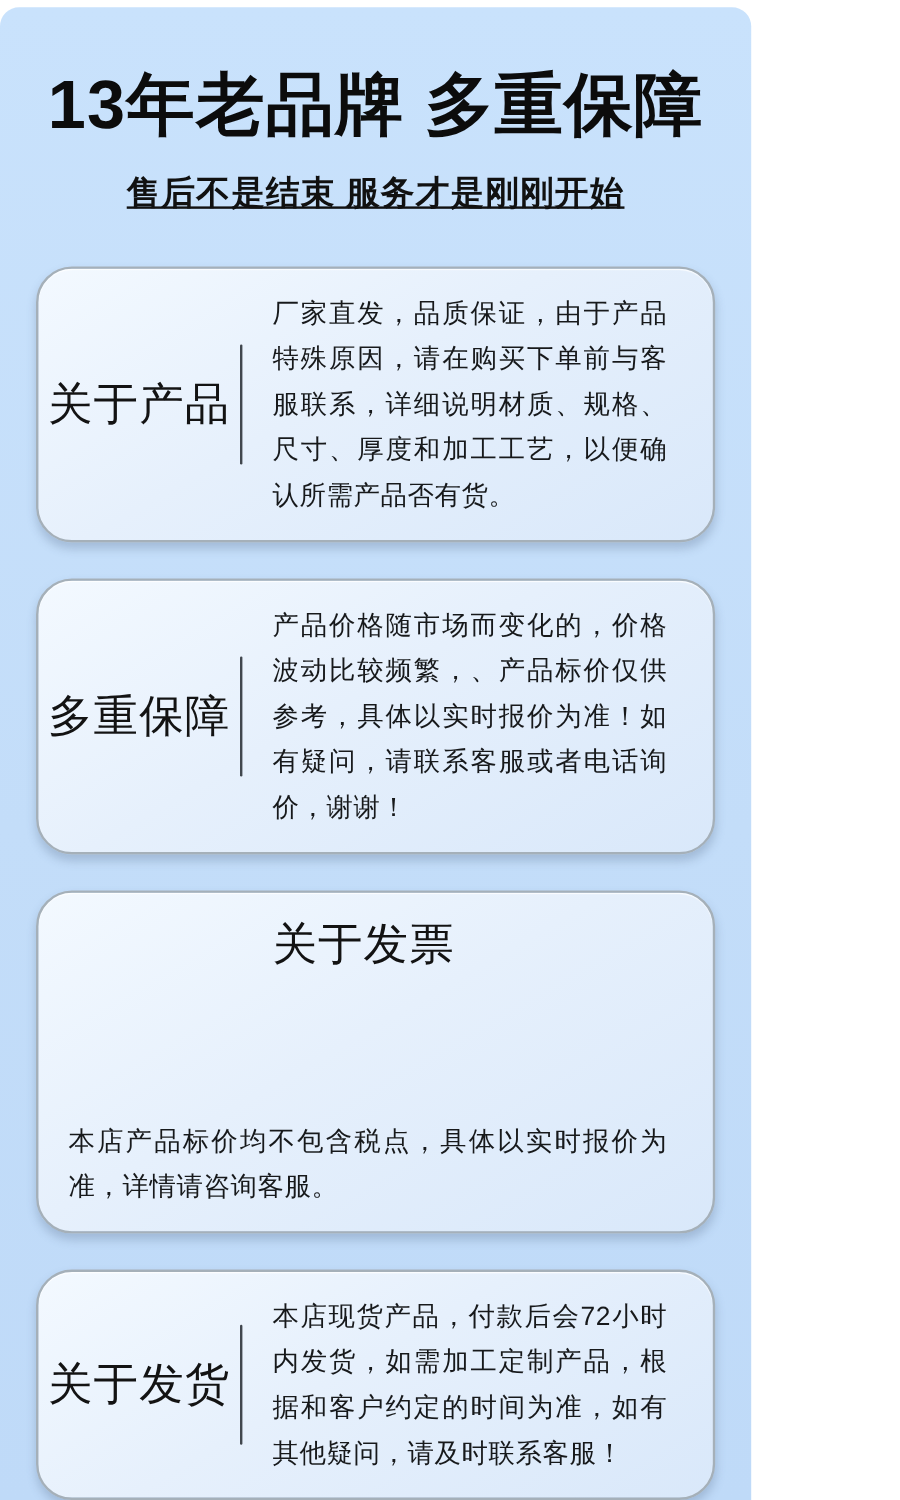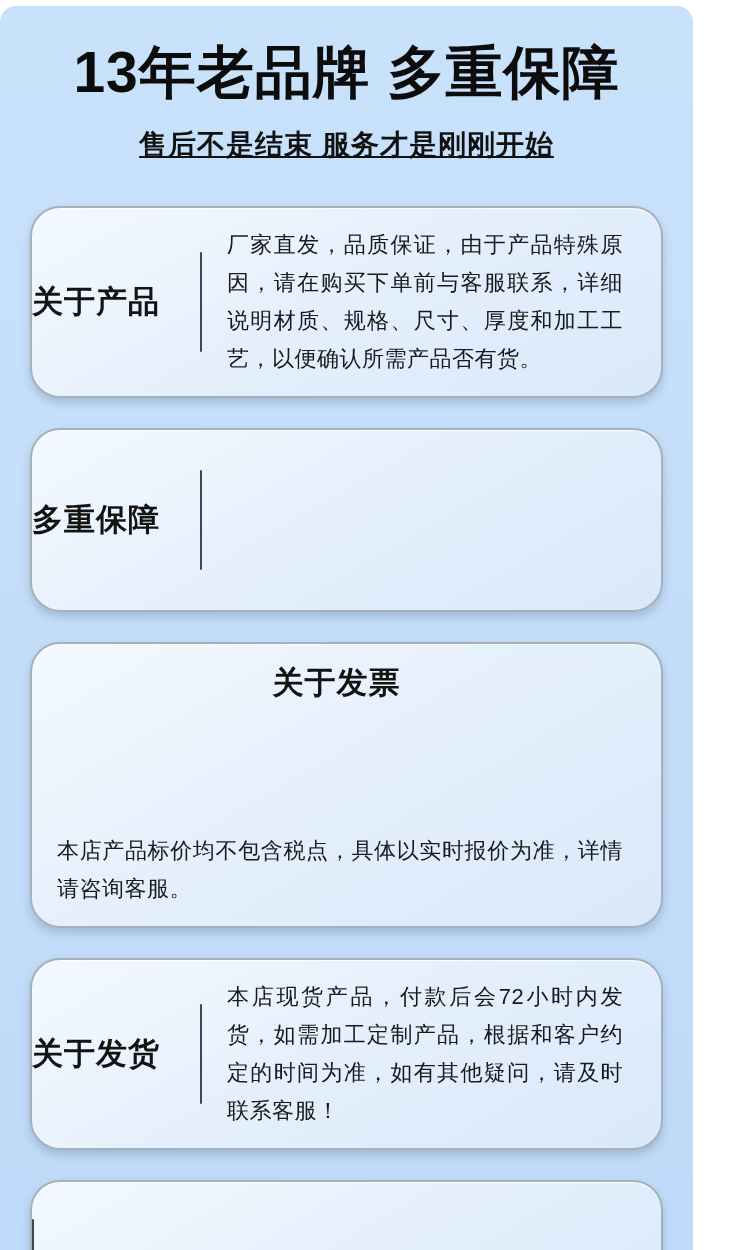--- a/index.html
+++ b/index.html
@@ -9,26 +9,26 @@
     font-family: "Liberation Sans", "DejaVu Sans", sans-serif;
   }
   .page {
     width: 750px;
     height: 1250px;
     background: #ffffff;
     overflow: hidden;
   }
   .panel {
     margin-top: 6px;
-    width: 693px;
+    width: 626px;
     height: 1244px;
     box-sizing: border-box;
     background: linear-gradient(180deg, #c9e2fc 0%, #c3ddf9 55%, #bfdaf8 100%);
     border-radius: 16px 16px 0 0;
-    padding-top: 32px;
+    padding-top: 48px;
   }
   .title {
     margin: 0;
     text-align: center;
     font-size: 57px;
     line-height: 68px;
     font-weight: 900;
     letter-spacing: 1px;
     color: #0c0c0c;
   }
@@ -55,23 +55,23 @@
     border-radius: 30px;
     background: linear-gradient(150deg, #f3f9ff 0%, #e6f0fc 45%, #d9e8fa 100%);
     box-shadow: 0 5px 8px rgba(92, 116, 146, 0.32),
                 inset 0 1px 1px rgba(255, 255, 255, 0.9);
     display: flex;
     align-items: center;
     padding: 18px 20px 18px 0;
   }
   .card-label {
     flex: 0 0 168px;
-    text-align: left;
-    font-size: 31px;
-    font-weight: bold;
+    text-align: center;
+    font-size: 37px;
+    font-weight: normal;
     letter-spacing: 1px;
     color: #131313;
   }
   .divider {
     flex: 0 0 2px;
     height: 100px;
     background: #41474e;
     border-radius: 1px;
   }
   .card-text {
@@ -102,20 +102,21 @@
 
       <div class="card c1">
         <div class="card-label">关于产品</div>
         <div class="divider"></div>
         <div class="card-text">厂家直发，品质保证，由于产品特殊原因，请在购买下单前与客服联系，详细说明材质、规格、尺寸、厚度和加工工艺，以便确认所需产品否有货。</div>
       </div>
 
       <div class="card c2">
         <div class="card-label">多重保障</div>
         <div class="divider"></div>
+        <div class="card-text">产品价格随市场而变化的，价格波动比较频繁，、产品标价仅供参考，具体以实时报价为准！如有疑问，请联系客服或者电话询价，谢谢！</div>
       </div>
 
       <div class="card c3">
         <div class="card-label">关于发票</div>
         <div class="divider"></div>
         <div class="card-text">本店产品标价均不包含税点，具体以实时报价为准，详情请咨询客服。</div>
       </div>
 
       <div class="card c4">
         <div class="card-label">关于发货</div>

